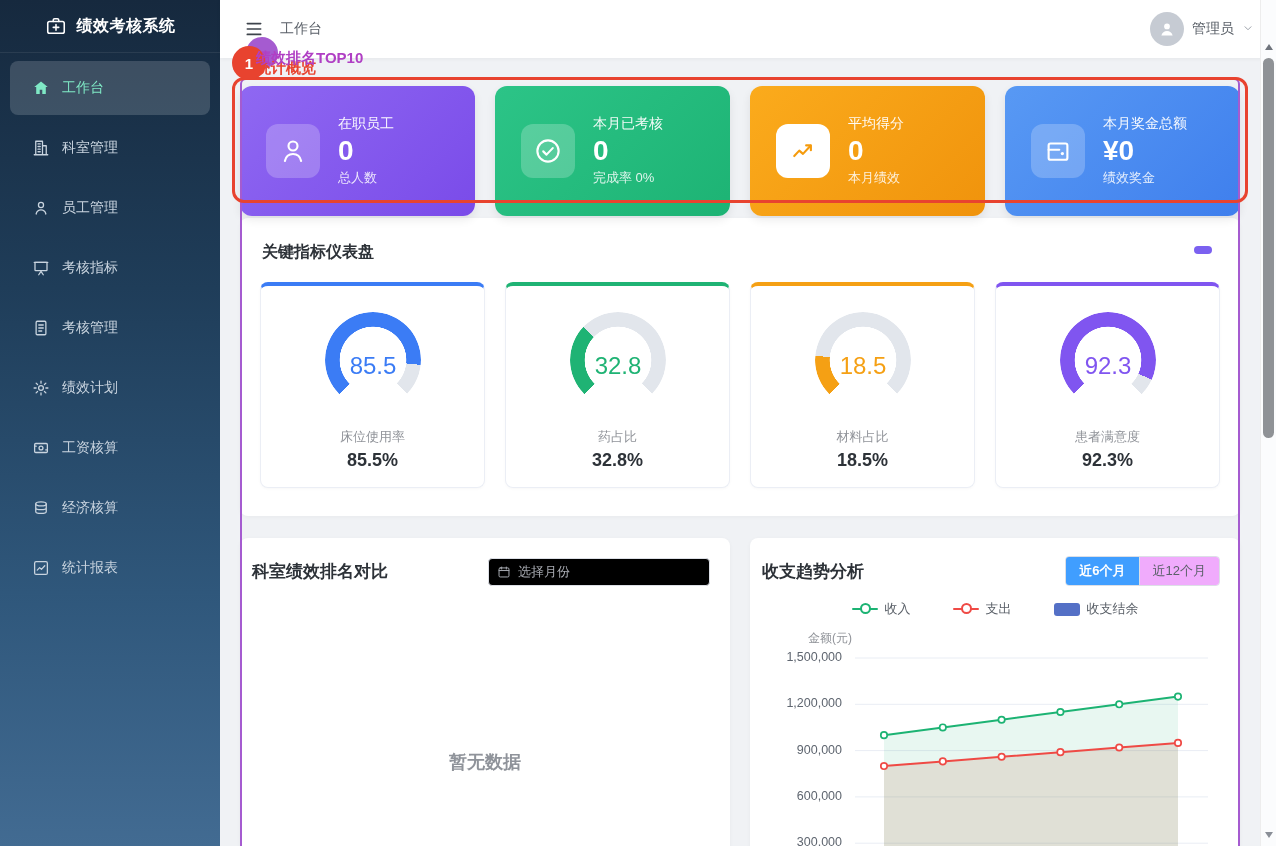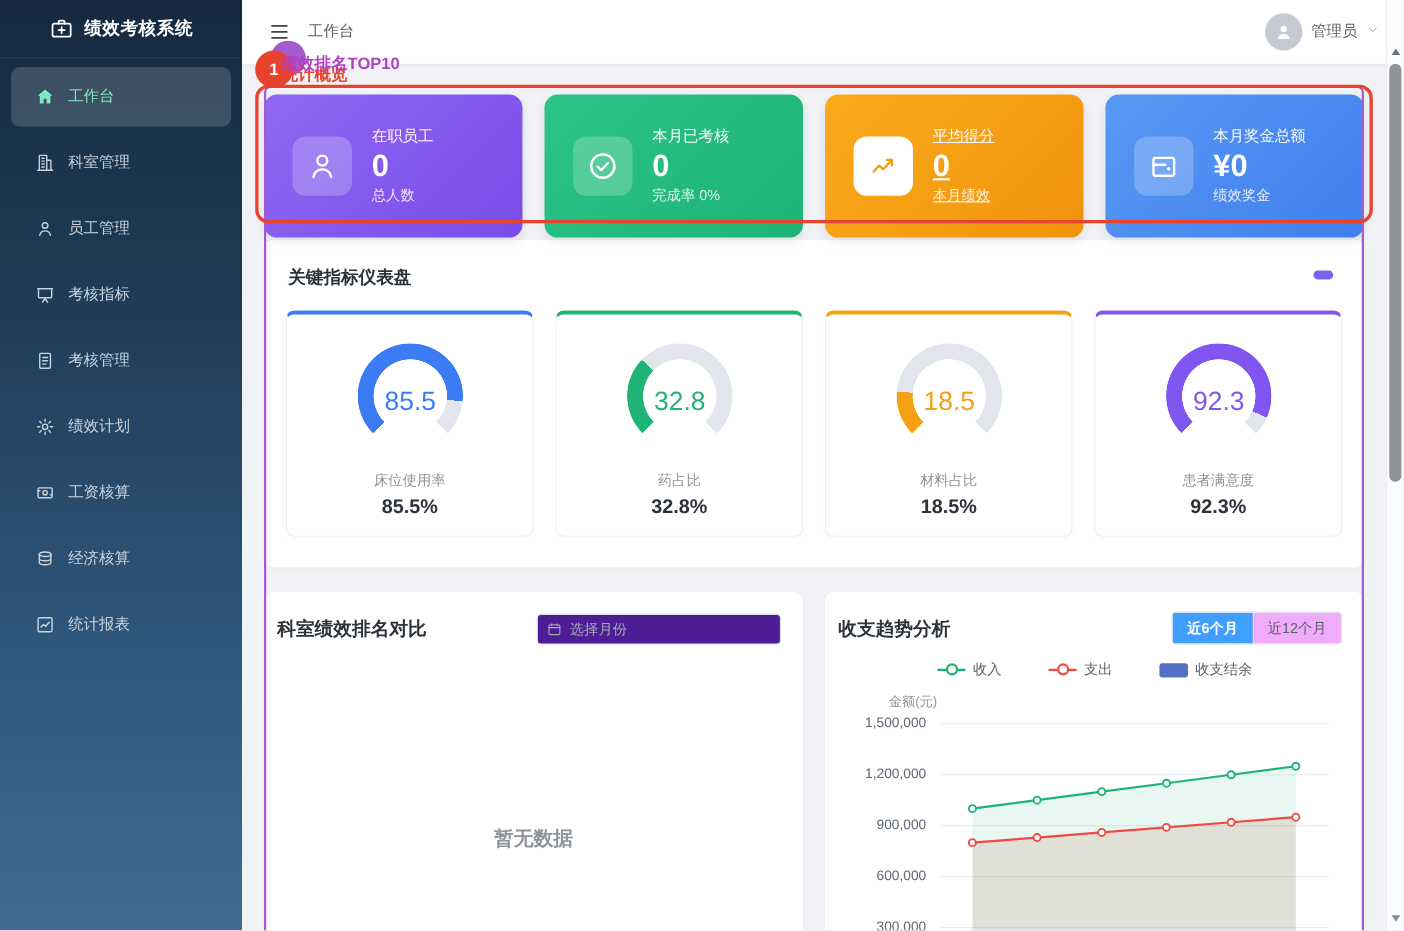--- a/index.html
+++ b/index.html
@@ -64,21 +64,21 @@
   .gauge .num { position:absolute; inset:0; display:flex; align-items:center; justify-content:center;
     padding-top:12px; font-size:24px; font-weight:400; color:var(--gc); }
   .gauge-label { position:absolute; left:0; right:0; top:142px; text-align:center; font-size:13px; color:#909399; }
   .gauge-percent { position:absolute; left:0; right:0; top:164px; text-align:center; font-size:18px; font-weight:700; color:#2d3238; }
 
   
   .rank-card { position:absolute; left:240px; top:538px; width:490px; height:340px; background:#fff;
     border-radius:8px; box-shadow:0 1px 4px rgba(0,0,0,.04); z-index:2; }
   .card-title { position:absolute; left:12px; top:22px; font-size:17px; font-weight:700; color:#2d3238; }
   .date-input { position:absolute; left:248px; top:20px; width:222px; height:28px; border:1px solid #dcdfe6;
-    border-radius:4px; background:#4c1d95; display:flex; align-items:center; padding:0 8px; gap:7px; cursor:text; }
+    border-radius:4px; background:#000000; display:flex; align-items:center; padding:0 8px; gap:7px; cursor:text; }
   .date-input svg { width:14px; height:14px; color:#a8abb2; }
   .date-placeholder { font-size:13px; color:#a8abb2; }
   .empty-text { position:absolute; left:0; right:0; top:212px; text-align:center; font-size:18px; font-weight:600; color:#8f939a; }
 
   .trend-card { position:absolute; left:750px; top:538px; width:490px; height:340px; background:#fff;
     border-radius:8px; box-shadow:0 1px 4px rgba(0,0,0,.04); z-index:2; }
   .toggle-group { position:absolute; right:20px; top:18px; display:inline-flex; border-radius:4px; overflow:hidden;
     border:1px solid #dcdfe6; }
   .toggle-btn { padding:5px 13px; font-size:13px; color:#5a6068; background:#f0abfc; cursor:pointer; border-left:1px solid #dcdfe6; }
   .toggle-btn:first-child { border-left:none; }
@@ -240,21 +240,21 @@
             <circle cx="12" cy="12" r="8.5"></circle>
             <path d="M8.2 12.3l2.6 2.6 5-5.2"></path>
           </svg>
       </div>
       <div class="stat-text">
         <div class="stat-title">本月已考核</div>
         <div class="stat-value">0</div>
         <div class="stat-sub">完成率 0%</div>
       </div>
     </div>
-    <div class="stat-card" style="background: linear-gradient(135deg, rgb(251, 171, 28), rgb(240, 147, 12)); text-decoration: underline;">
+    <div class="stat-card" style="background: linear-gradient(135deg, rgb(251, 171, 28), rgb(240, 147, 12));">
       <div class="stat-icon white-box">
         <svg class="line-ic" viewBox="0 0 24 24" stroke-width="2">
             <path d="M5 16l4-4.3 3 2.6 6-6.5"></path>
             <path d="M14.5 7.5h3.8v3.8"></path>
           </svg>
       </div>
       <div class="stat-text">
         <div class="stat-title">平均得分</div>
         <div class="stat-value">0</div>
         <div class="stat-sub">本月绩效</div>

